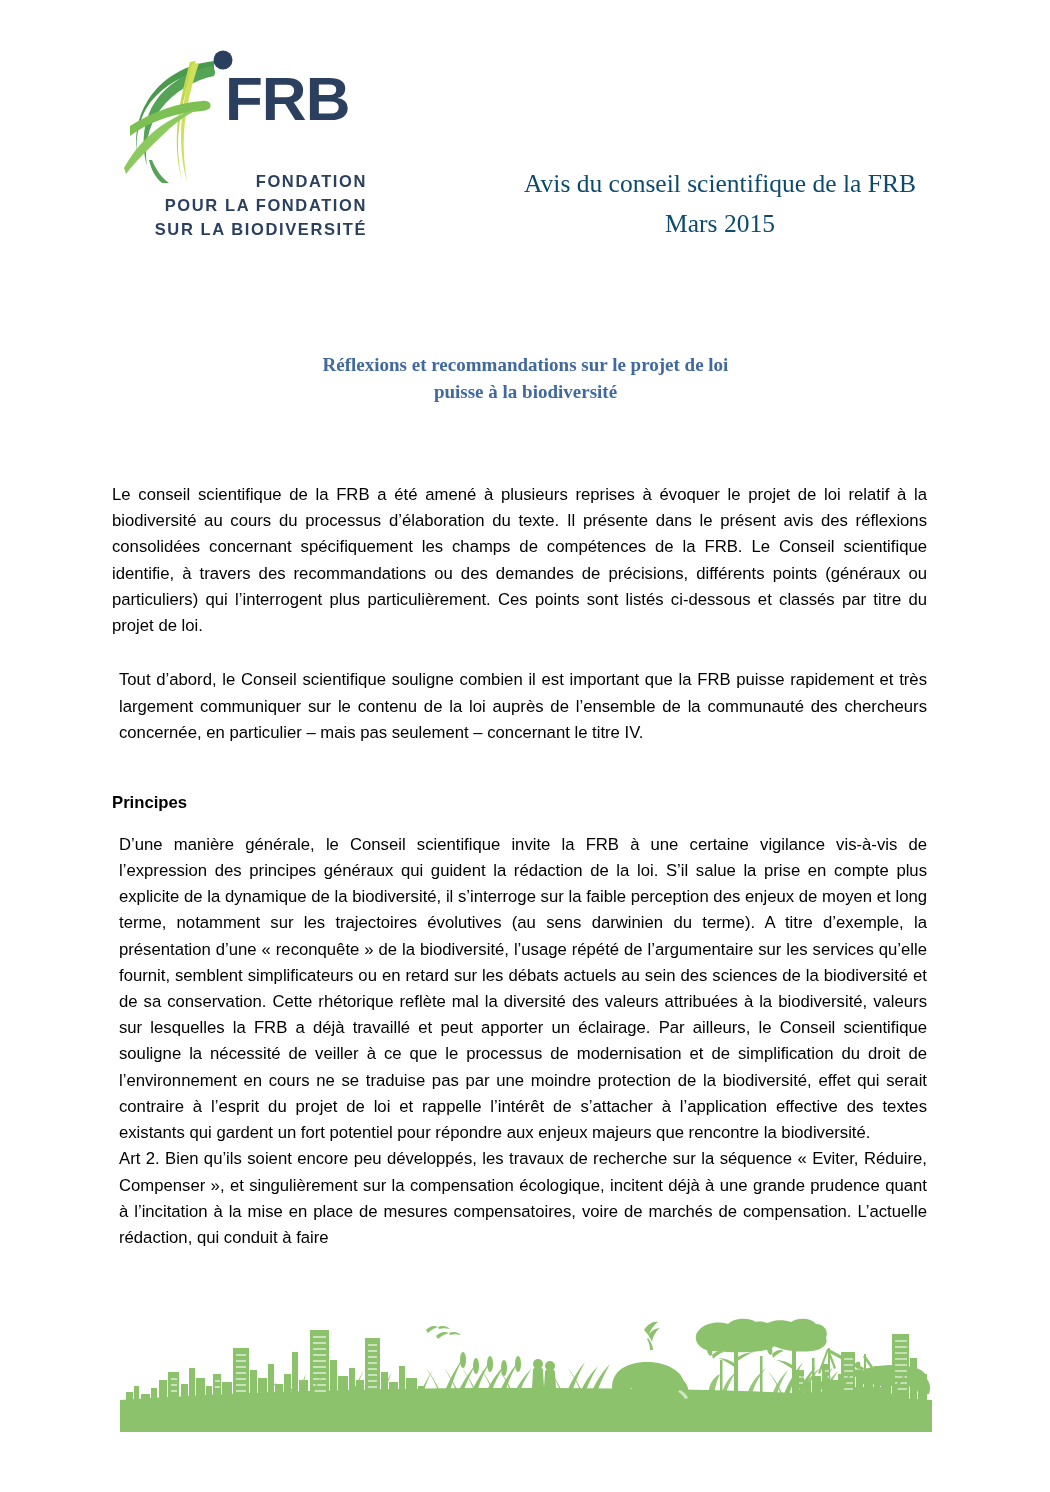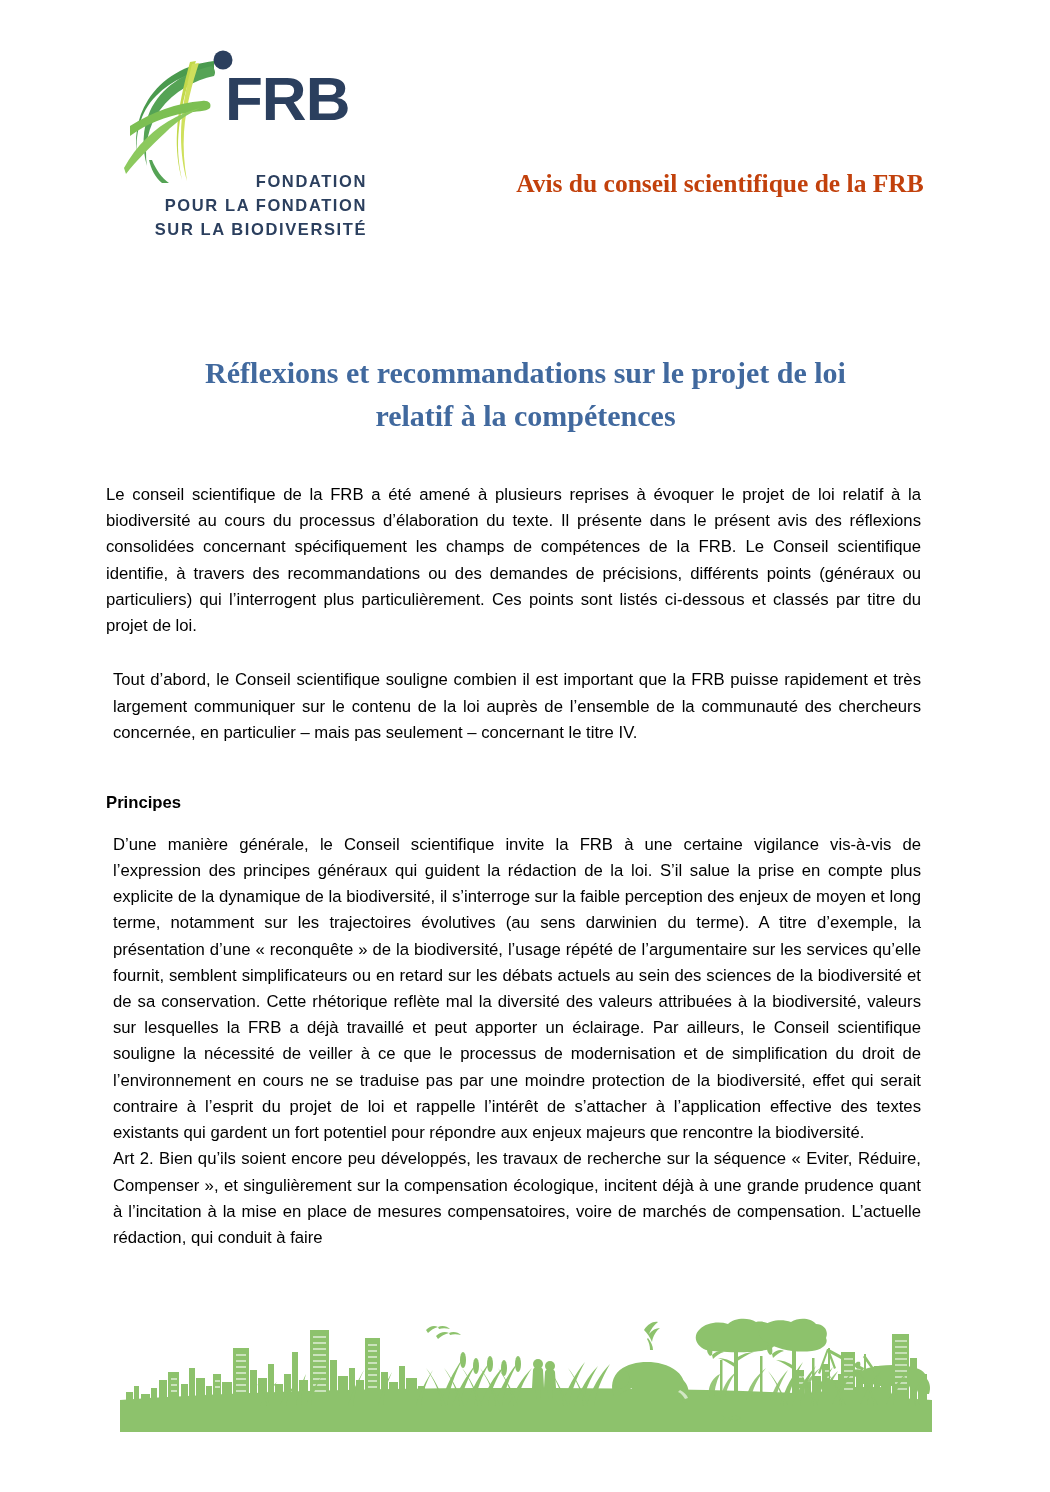--- a/index.html
+++ b/index.html
@@ -72,45 +72,45 @@
     font-weight: bold;
   }
   .logo-sub div { white-space: nowrap; }
 
   .header-title {
     position: absolute;
     left: 430px;
     top: 164px;
     width: 580px;
     text-align: center;
-    color: #c2410c;
+    color: #0c4a6e;
     font-family: "Liberation Serif", serif;
-    font-weight: bold;
+    font-weight: normal;
     font-size: 25.5px;
     line-height: 1.55;
   }
 
   
   .doc-title {
     position: absolute;
     left: 118px;
     top: 352px;
     width: 815px;
     text-align: center;
     color: #41699e;
     font-family: "Liberation Serif", serif;
     font-weight: bold;
-    font-size: 30px;
+    font-size: 19px;
     line-height: 1.42;
   }
 
   
   .content {
     position: absolute;
-    left: 106px;
+    left: 112px;
     top: 482px;
     width: 815px;
   }
   p.body-par {
     margin: 0 0 28px 0;
     font-family: "Liberation Sans", sans-serif;
     font-size: 16.7px;
     line-height: 1.57;
     text-align: justify;
     color: #000000;
@@ -169,26 +169,27 @@
       <div class="logo-wordmark">FRB</div>
       <div class="logo-sub">
         <div>FONDATION</div>
         <div>POUR LA FONDATION</div>
         <div>SUR LA BIODIVERSITÉ</div>
       </div>
     </div>
 
     <div class="header-title">
       <div>Avis du conseil scientifique de la FRB</div>
+      <div>Mars 2015</div>
     </div>
   </div>
 
   <div class="doc-title">
     <div>Réflexions et recommandations sur le projet de loi</div>
-    <div>relatif à la compétences</div>
+    <div>puisse à la biodiversité</div>
   </div>
 
   <div class="content">
 
     <p class="body-par">Le conseil scientifique de la FRB a été amené à plusieurs reprises à évoquer le projet de loi relatif à la biodiversité au cours du processus d’élaboration du texte. Il présente dans le présent avis des réflexions consolidées concernant spécifiquement les champs de compétences de la FRB. Le Conseil scientifique identifie, à travers des recommandations ou des demandes de précisions, différents points (généraux ou particuliers) qui l’interrogent plus particulièrement. Ces points sont listés ci-dessous et classés par titre du projet de loi.</p>
     <p class="body-par tight">Tout d’abord, le Conseil scientifique souligne combien il est important que la FRB puisse rapidement et très largement communiquer sur le contenu de la loi auprès de l’ensemble de la communauté des chercheurs concernée, en particulier – mais pas seulement – concernant le titre IV.</p>
 
     <h2 class="section-head first">Principes</h2>
     <p class="body-par tight">D’une manière générale, le Conseil scientifique invite la FRB à une certaine vigilance vis-à-vis de l’expression des principes généraux qui guident la rédaction de la loi. S’il salue la prise en compte plus explicite de la dynamique de la biodiversité, il s’interroge sur la faible perception des enjeux de moyen et long terme, notamment sur les trajectoires évolutives (au sens darwinien du terme). A titre d’exemple, la présentation d’une « reconquête » de la biodiversité, l’usage répété de l’argumentaire sur les services qu’elle fournit, semblent simplificateurs ou en retard sur les débats actuels au sein des sciences de la biodiversité et de sa conservation. Cette rhétorique reflète mal la diversité des valeurs attribuées à la biodiversité, valeurs sur lesquelles la FRB a déjà travaillé et peut apporter un éclairage. Par ailleurs, le Conseil scientifique souligne la nécessité de veiller à ce que le processus de modernisation et de simplification du droit de l’environnement en cours ne se traduise pas par une moindre protection de la biodiversité, effet qui serait contraire à l’esprit du projet de loi et rappelle l’intérêt de s’attacher à l’application effective des textes existants qui gardent un fort potentiel pour répondre aux enjeux majeurs que rencontre la biodiversité.</p>
 

